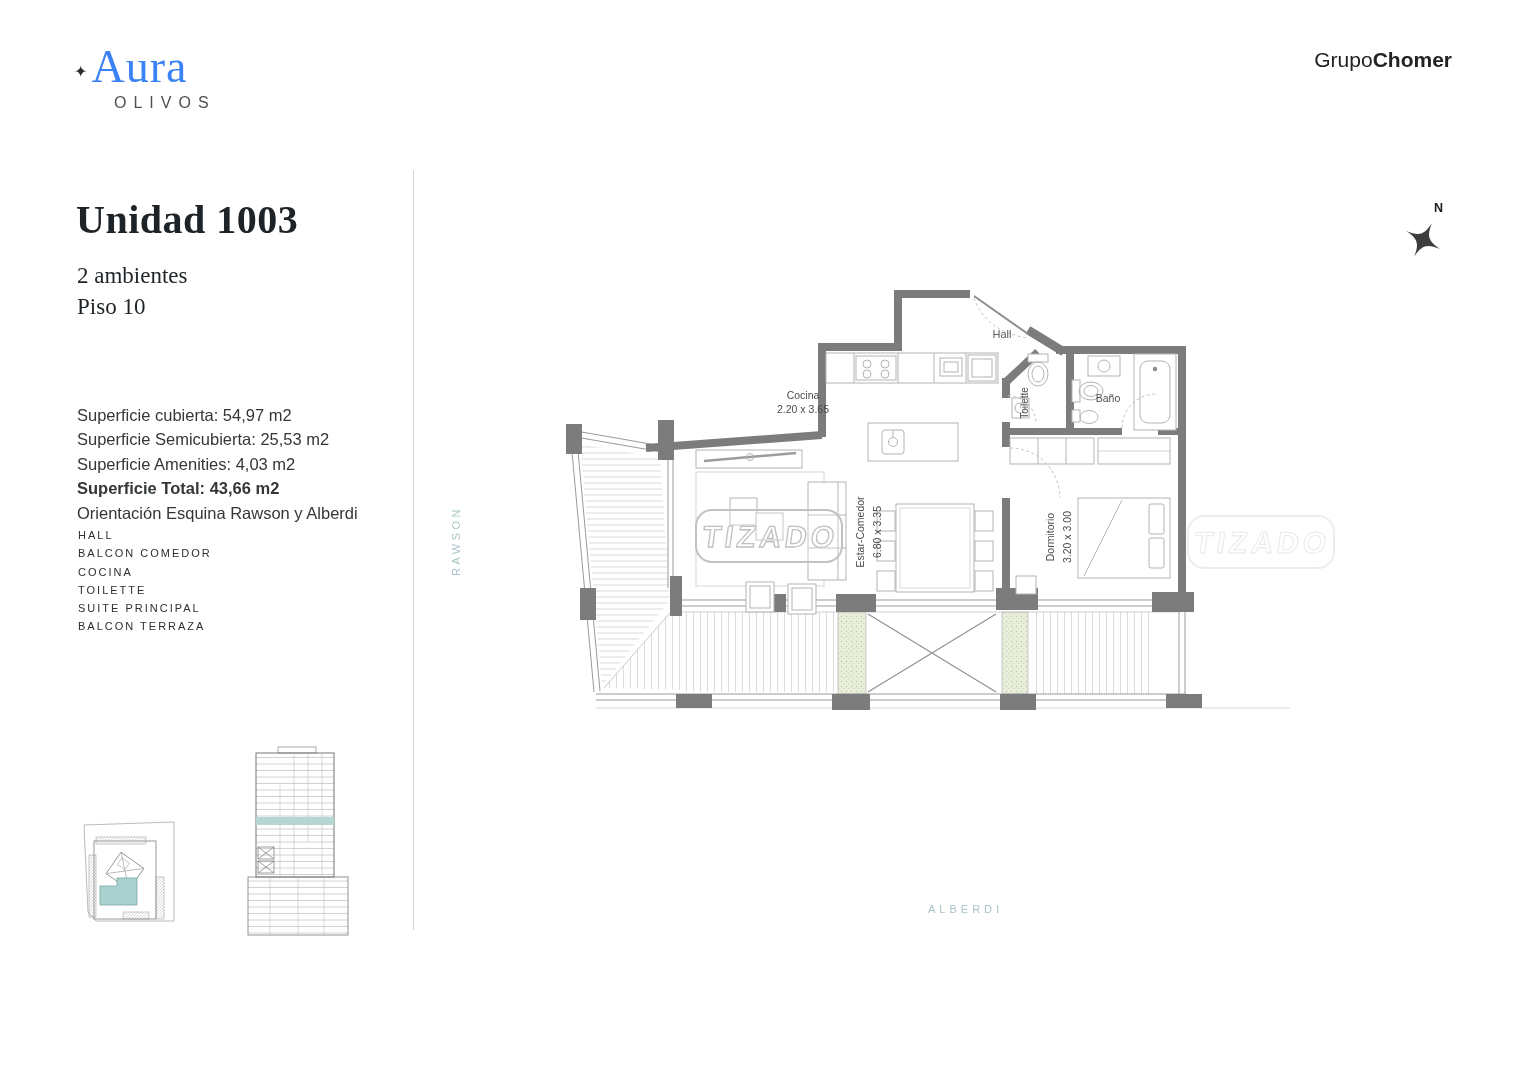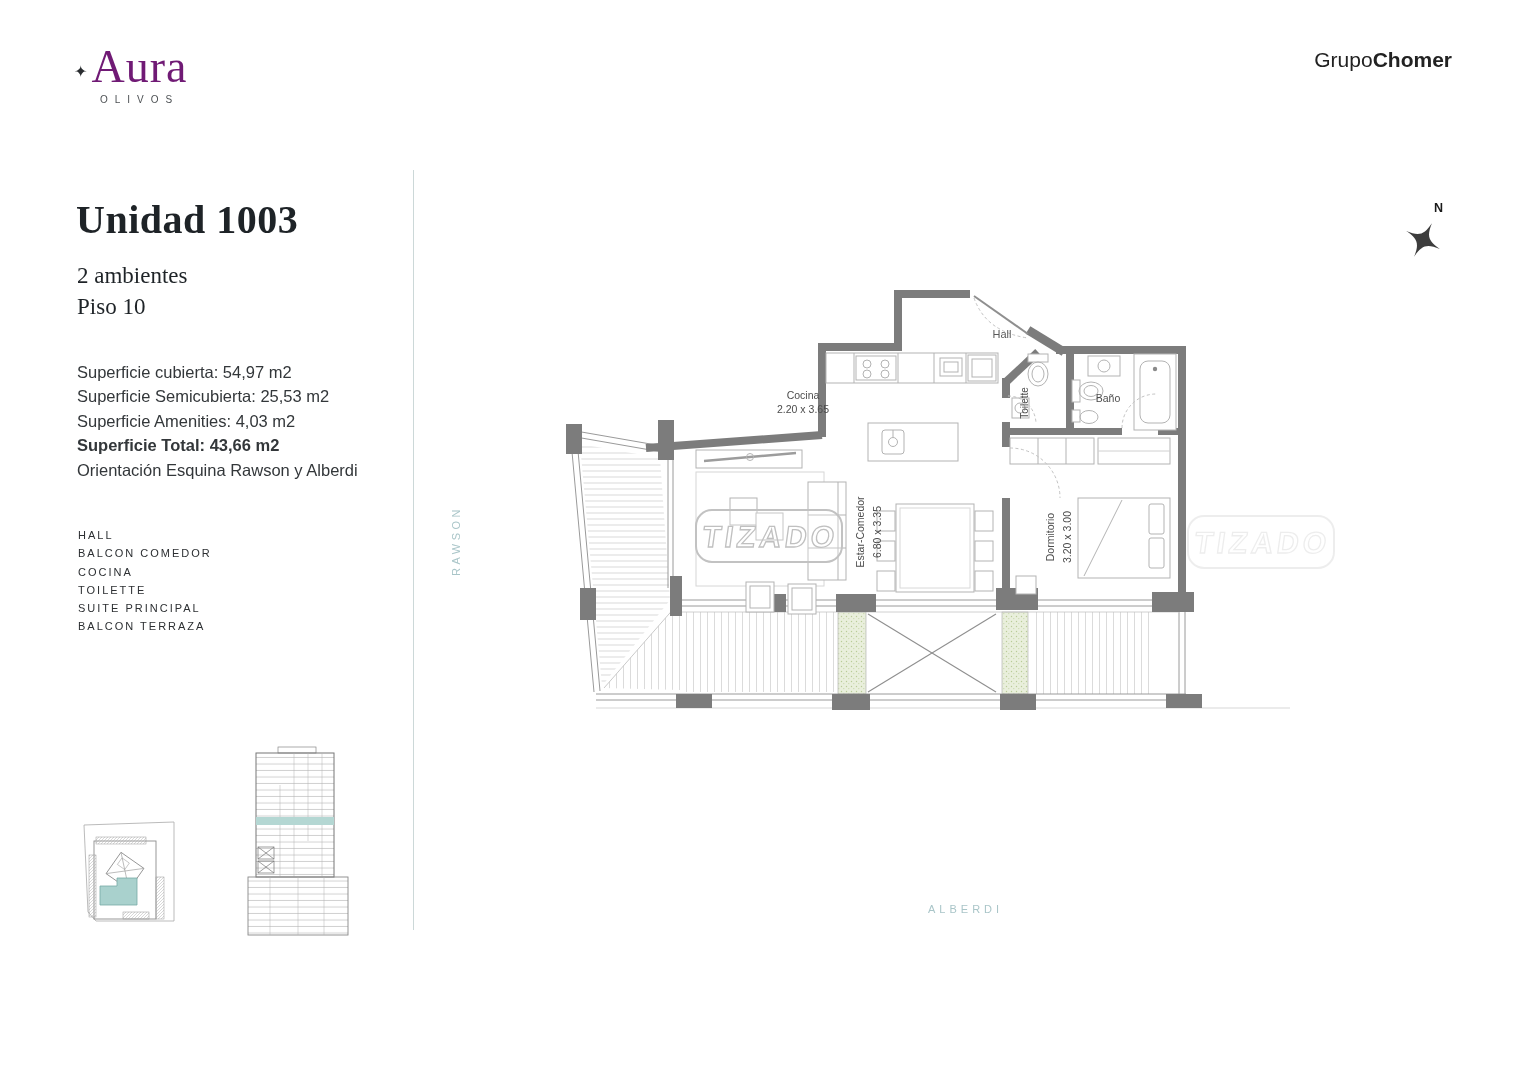--- a/index.html
+++ b/index.html
@@ -3,29 +3,29 @@
 <meta charset="utf-8">
 <style>
   html,body{margin:0;padding:0;background:#fff;}
   .page{position:relative;width:1528px;height:1080px;background:#ffffff;overflow:hidden;
         font-family:"Liberation Sans","DejaVu Sans",sans-serif;color:#2b2f33;}
   .serif{font-family:"Liberation Serif","DejaVu Serif",serif;}
   
   .logo{position:absolute;left:74px;top:44px;}
   .logo-row{display:flex;align-items:center;gap:4px;}
   .logo-mark{font-size:16px;color:#2a2d30;transform:translateY(4px);}
-  .logo-name{font-family:"Liberation Serif","DejaVu Serif",serif;font-size:46px;color:#701a75;letter-spacing:1px;line-height:1;text-align:center;}
-  .logo-sub{margin-left:26px;margin-top:4px;font-size:10px;letter-spacing:7px;color:#4d5154;}
+  .logo-name{font-family:"Liberation Serif","DejaVu Serif",serif;font-size:46px;color:#3b82f6;letter-spacing:1px;line-height:1;text-align:center;}
+  .logo-sub{margin-left:40px;margin-top:4px;font-size:16px;letter-spacing:7px;color:#4d5154;}
   .developer{position:absolute;right:76px;top:48px;font-size:21px;color:#222;}
   .developer b{font-weight:700;}
   
   .divider{position:absolute;left:413px;top:170px;width:1px;height:760px;background:#ccd8d8;}
   .unit-title{position:absolute;left:76px;top:196px;font-size:40px;font-weight:700;color:#1e2327;letter-spacing:0.5px;}
   .unit-sub{position:absolute;left:77px;top:260px;font-size:23px;color:#1e2327;line-height:31px;}
-  .surfaces{position:absolute;left:77px;top:360px;font-size:16.5px;color:#33373a;line-height:24.4px;}
+  .surfaces{position:absolute;left:77px;top:403px;font-size:16.5px;color:#33373a;line-height:24.4px;}
   .surfaces .total{font-weight:700;}
   .rooms{position:absolute;left:78px;top:526px;font-size:11px;letter-spacing:2px;color:#2c2f32;line-height:18.3px;}
   
   .street-v{position:absolute;left:406px;top:535px;width:100px;text-align:center;
             transform:rotate(-90deg);font-size:11px;letter-spacing:3.5px;color:#a9c5c8;}
   .street-h{position:absolute;left:928px;top:903px;font-size:11px;letter-spacing:4px;color:#a9c5c8;}
   
   .note{position:absolute;left:78px;top:1017px;width:1400px;font-size:9px;color:#8f8f8f;letter-spacing:0.2px;}
   svg{position:absolute;}
   text{font-family:"Liberation Sans","DejaVu Sans",sans-serif;}

